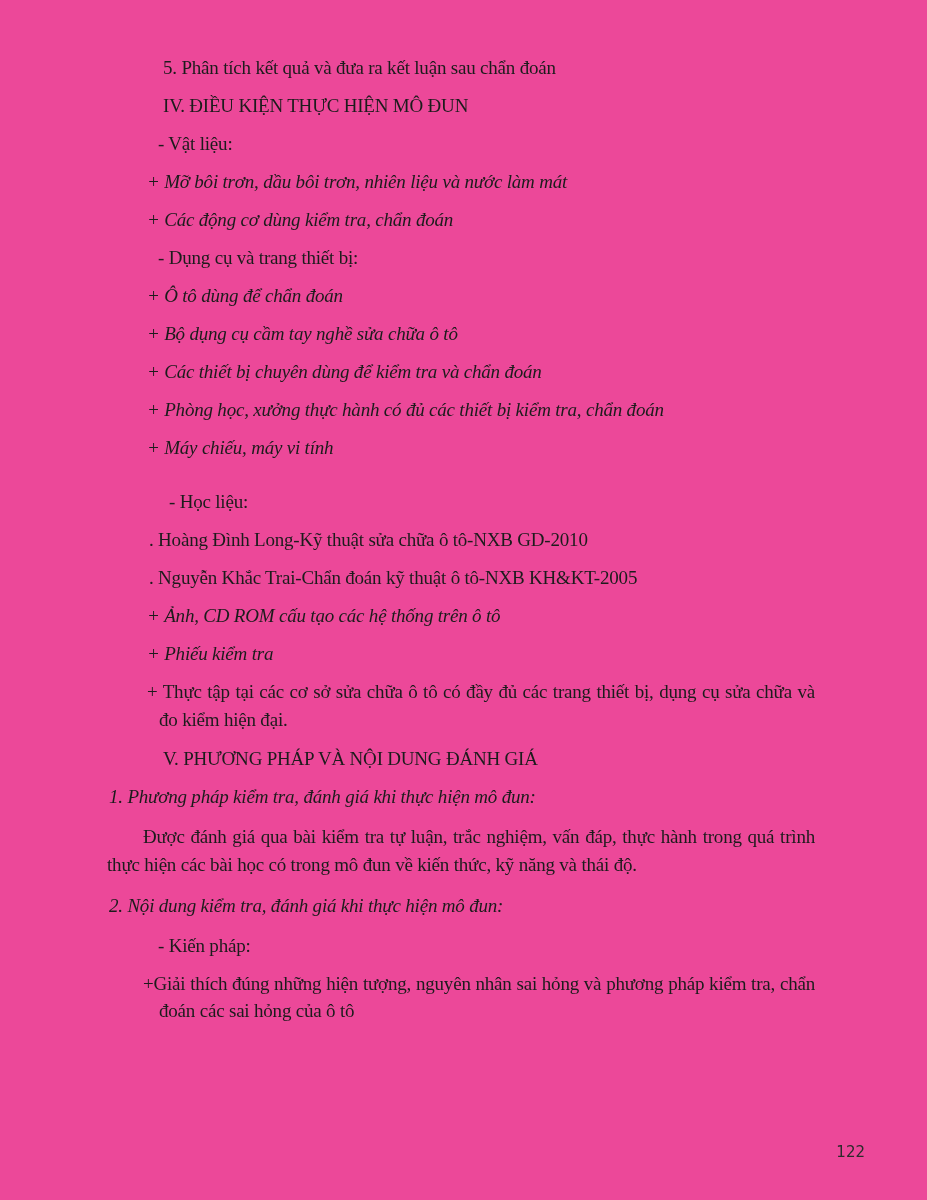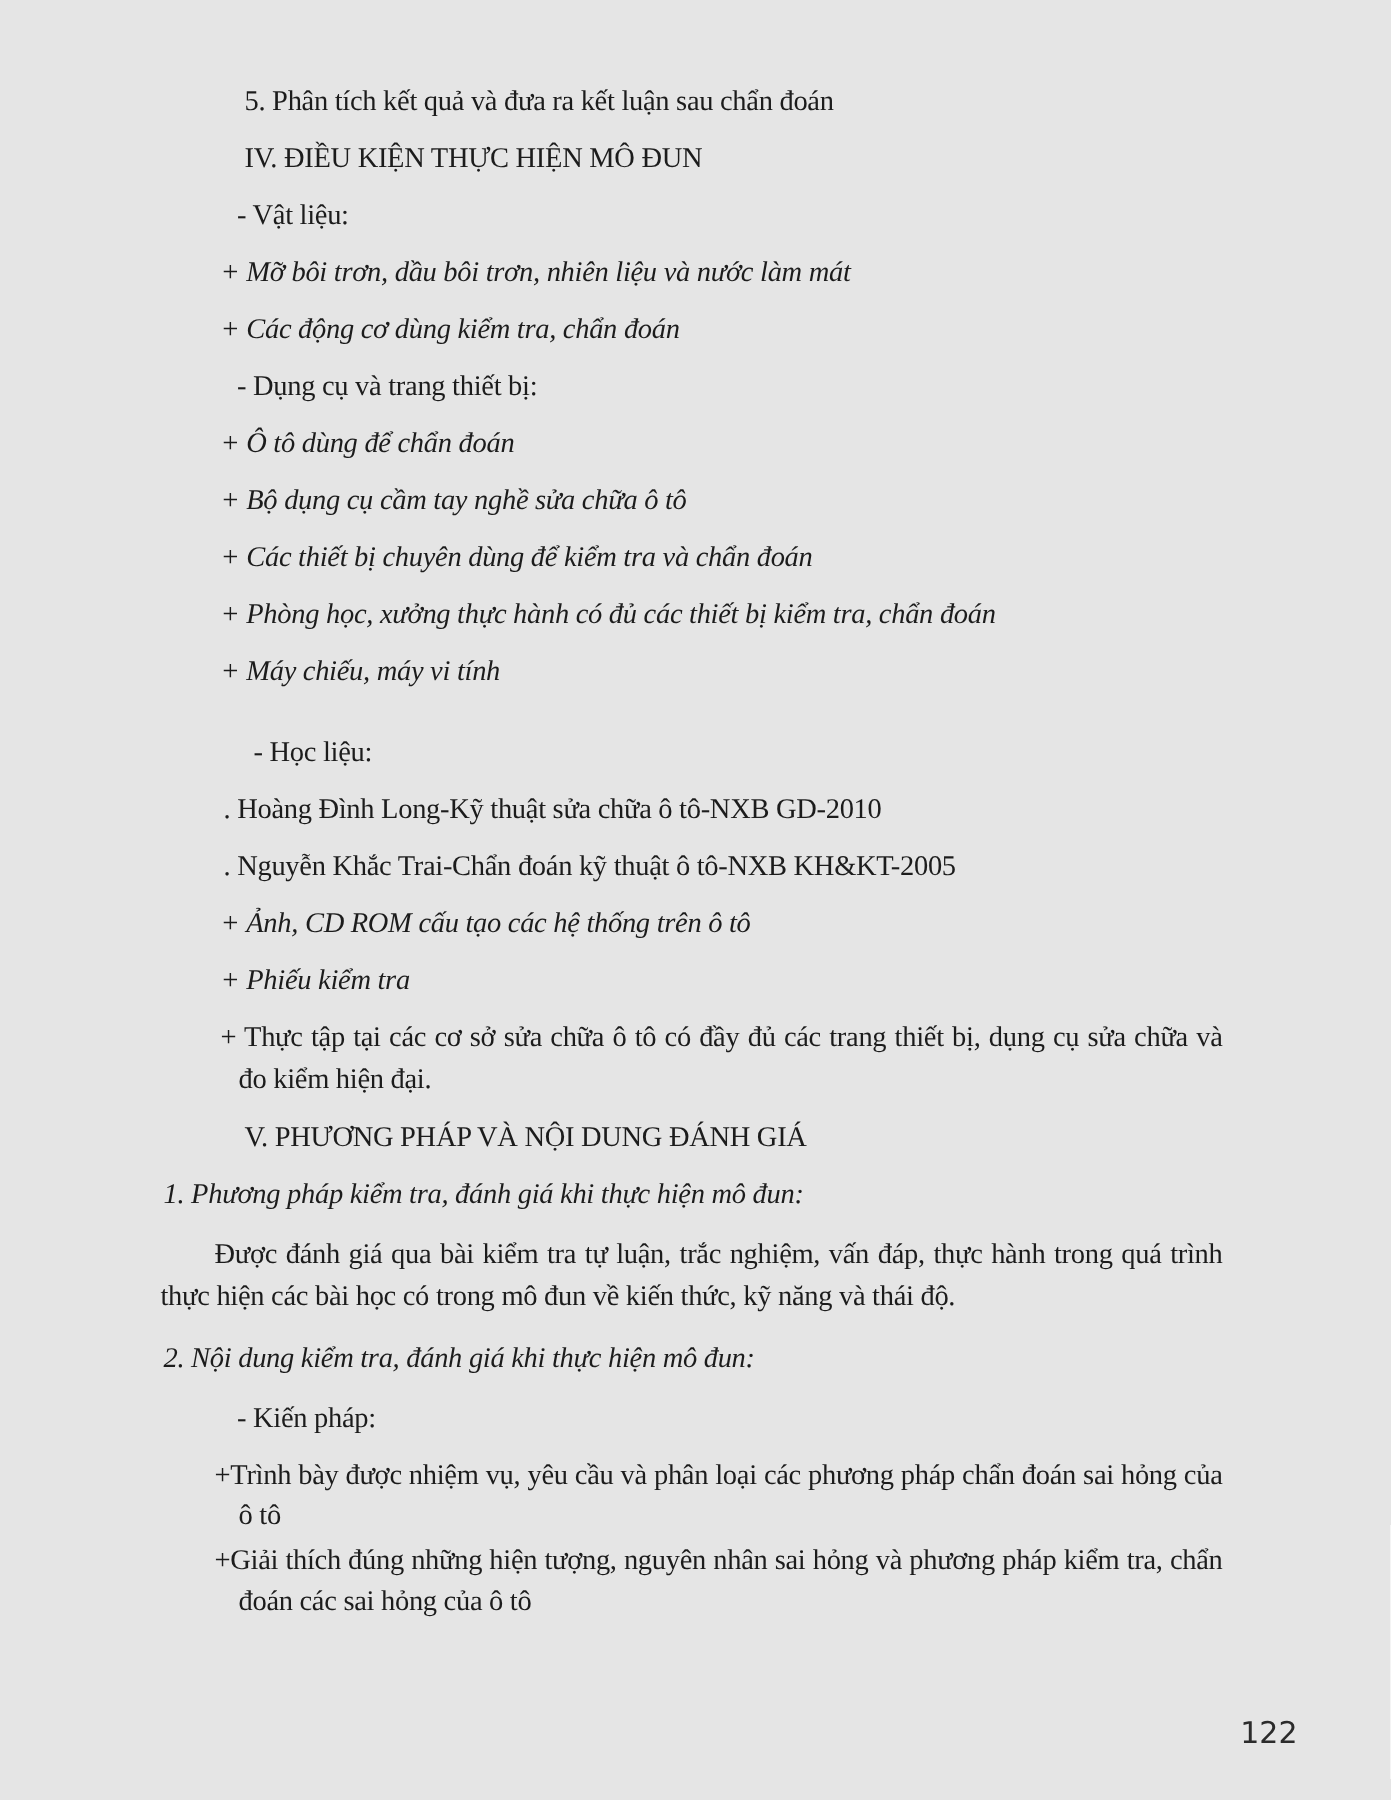--- a/index.html
+++ b/index.html
@@ -4,21 +4,21 @@
 <style>
   html, body {
     margin: 0;
     padding: 0;
     background: #ffffff;
   }
   .page {
     position: relative;
     width: 927px;
     height: 1200px;
-    background: #e5e5e5;
+    background: #ec4899;
     overflow: hidden;
     font-family: "Liberation Serif", "DejaVu Serif", serif;
     color: #1c1c1c;
   }
   .content {
     position: absolute;
     top: 54px;
     left: 107px;
     width: 708px;
   }
@@ -38,21 +38,21 @@
   .s-dot      { padding-left: 42px; }
   .s-pluswrap { padding-left: 52px; text-indent: -12px; text-align: justify; margin-bottom: 11px; }
   .s-plustight{ padding-left: 52px; text-indent: -16px; text-align: justify; margin-bottom: 3px; line-height: 27px; }
   .s-em       { font-style: italic; padding-left: 2px; margin-bottom: 12px; }
   .s-para     { text-indent: 36px; text-align: justify; margin-bottom: 13px; }
   .page-number {
     position: absolute;
     top: 1143px;
     right: 62px;
     font-family: "DejaVu Sans", "Liberation Sans", sans-serif;
-    font-size: 20px;
+    font-size: 15px;
     color: #2b2b2b;
     margin-left: 28px;
   }
 </style>
 </head>
 <body>
 
 <div class="page">
   <div class="content">
       <p class="ln s-h">5. Phân tích kết quả và đưa ra kết luận sau chẩn đoán</p>
@@ -70,17 +70,16 @@
       <p class="ln s-dot">. Hoàng Đình Long-Kỹ thuật sửa chữa ô tô-NXB GD-2010</p>
       <p class="ln s-dot">. Nguyễn Khắc Trai-Chẩn đoán kỹ thuật ô tô-NXB KH&amp;KT-2005</p>
       <p class="ln s-plus">+ Ảnh, CD ROM  cấu tạo các hệ thống trên ô tô</p>
       <p class="ln s-plus">+ Phiếu kiểm tra</p>
       <p class="ln s-pluswrap">+ Thực tập tại các cơ sở sửa chữa ô tô có đầy đủ các trang thiết bị, dụng cụ sửa chữa và đo kiểm hiện đại.</p>
       <p class="ln s-h">V. PHƯƠNG PHÁP VÀ NỘI DUNG ĐÁNH GIÁ</p>
       <p class="ln s-em">1. Phương pháp kiểm tra, đánh giá khi thực hiện mô đun:</p>
       <p class="ln s-para">Được đánh giá qua bài kiểm tra tự luận, trắc nghiệm, vấn đáp, thực hành trong quá trình thực hiện các bài học có trong mô đun về kiến thức, kỹ năng và thái độ.</p>
       <p class="ln s-em">2. Nội dung kiểm tra, đánh giá khi thực hiện mô đun:</p>
       <p class="ln s-dash">- Kiến pháp:</p>
-      <p class="ln s-plustight">+Trình bày được nhiệm vụ, yêu cầu và phân loại các phương pháp chẩn đoán sai hỏng của ô tô</p>
       <p class="ln s-plustight">+Giải thích đúng những hiện tượng, nguyên nhân sai hỏng và phương pháp kiểm tra, chẩn đoán các sai hỏng của ô tô</p>
     </div>
   <span class="page-number">122</span>
 </div>
 
 </body></html>

